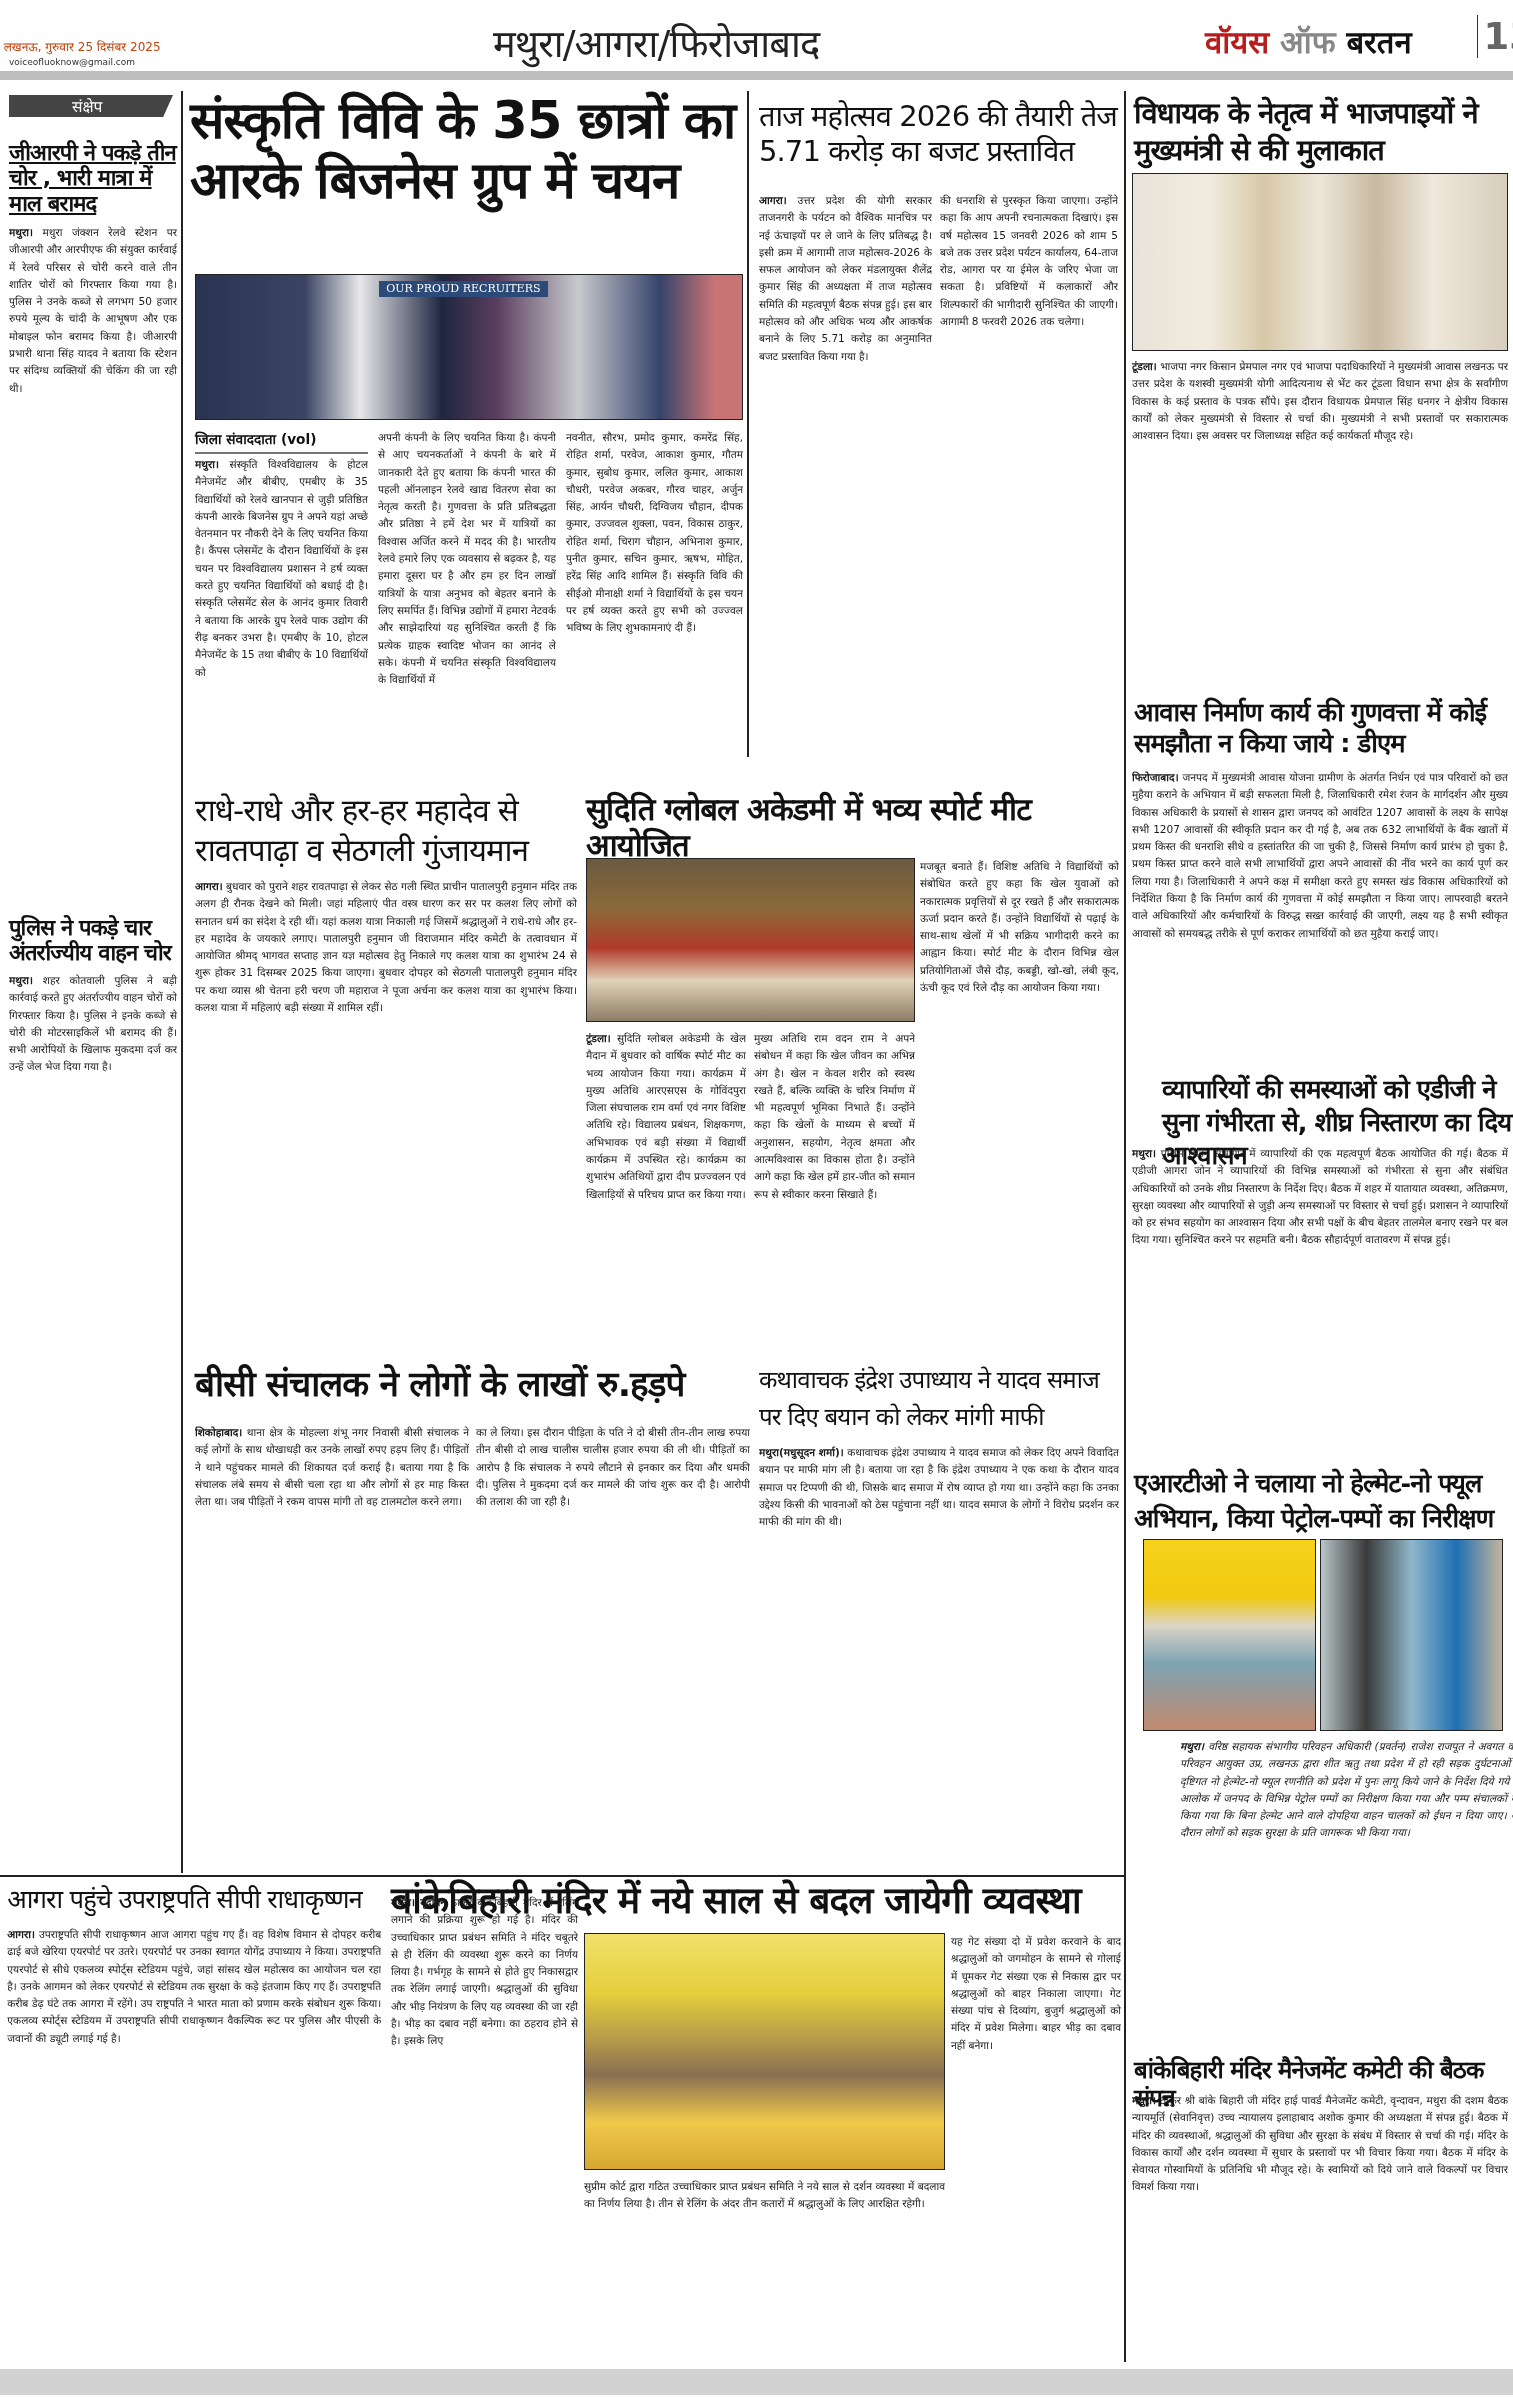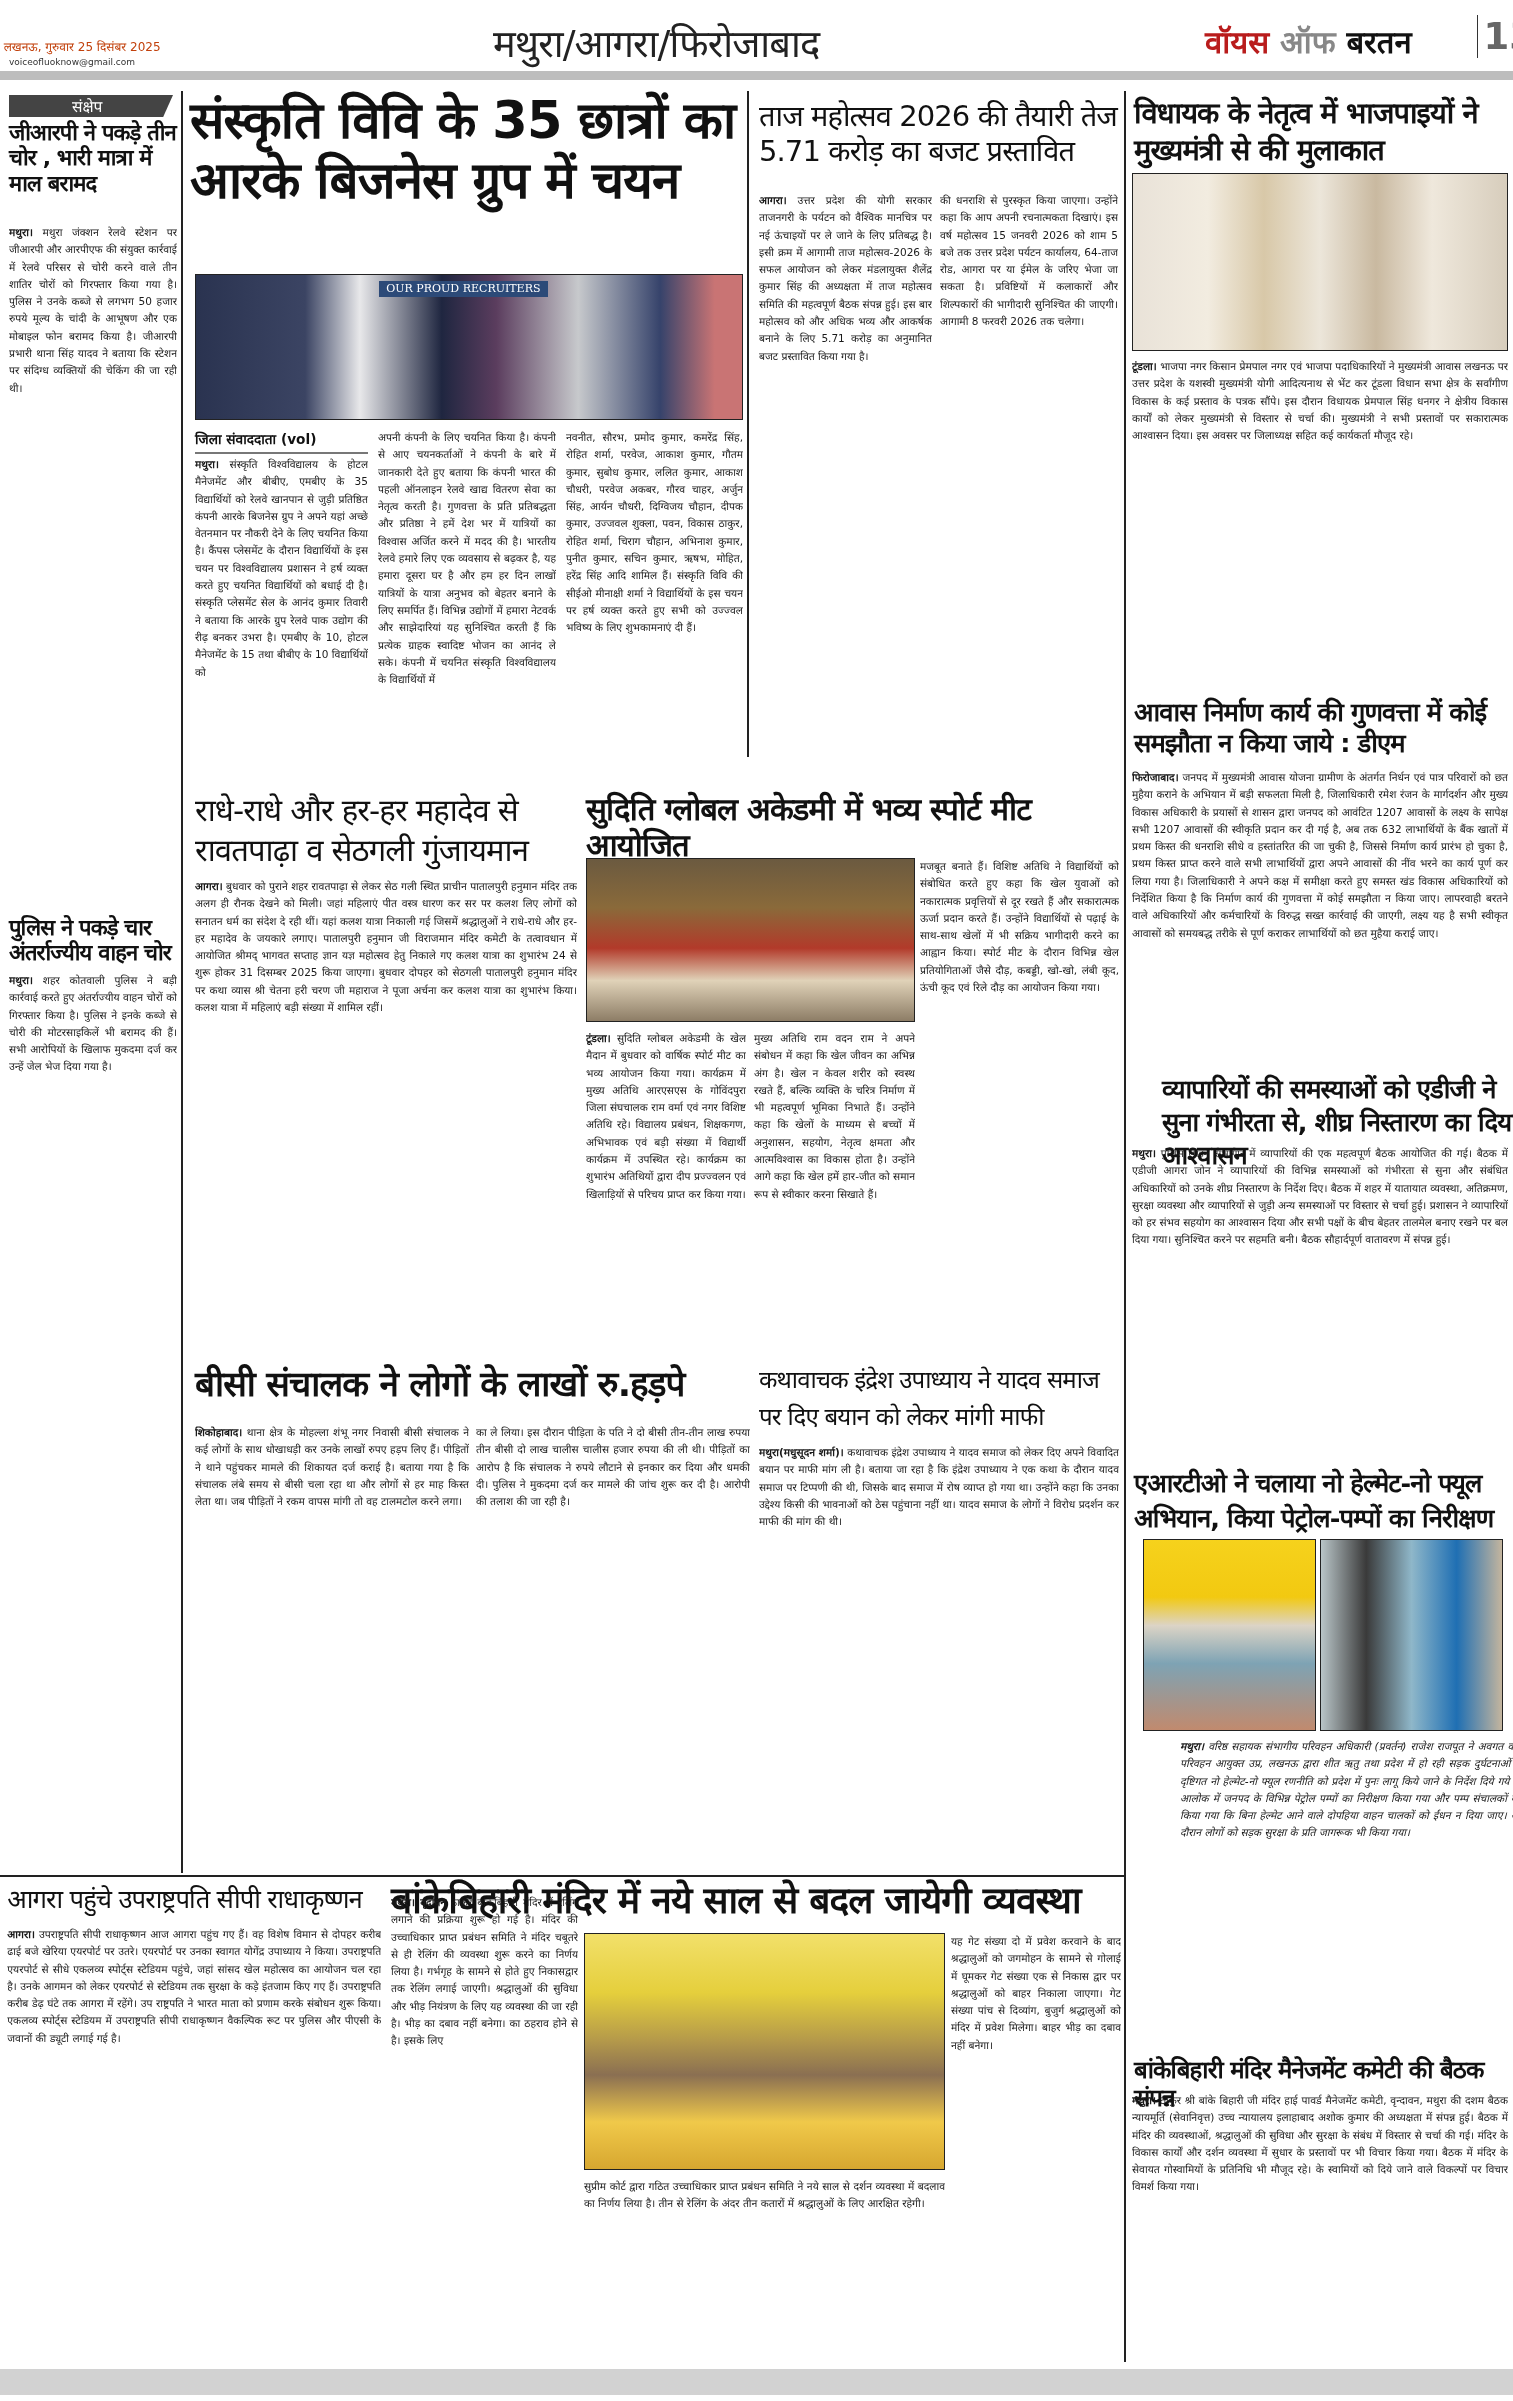--- a/index.html
+++ b/index.html
@@ -38,21 +38,21 @@
   </div>
   <div class="abs mh-page">13</div>
 </div>
 <div class="abs topbar"></div>
 
 <div class="abs vrule" style="left:181px;top:91px;height:1782px;"></div>
 <div class="abs vrule" style="left:1124px;top:91px;height:2271px;"></div>
 <div class="abs vrule" style="left:747px;top:91px;height:666px;"></div>
 
 <div class="abs sankshep">संक्षेप</div>
-<div class="abs head-xl" style="left:9px;top:120px;width:168px;font-size:22px;">जीआरपी ने पकड़े तीन चोर , भारी मात्रा में माल बरामद</div>
+<div class="abs head-xl" style="left:9px;top:140px;width:168px;font-size:22px;text-decoration:underline;">जीआरपी ने पकड़े तीन चोर , भारी मात्रा में माल बरामद</div>
 <div class="abs body-text" style="left:9px;top:224px;width:168px;height:685px;">
   <b>मथुरा।</b>
   <span>मथुरा जंक्शन रेलवे स्टेशन पर जीआरपी और आरपीएफ की संयुक्त कार्रवाई में रेलवे परिसर से चोरी करने वाले तीन शातिर चोरों को गिरफ्तार किया गया है। पुलिस ने उनके कब्जे से लगभग 50 हजार रुपये मूल्य के चांदी के आभूषण और एक मोबाइल फोन बरामद किया है। जीआरपी प्रभारी थाना सिंह यादव ने बताया कि स्टेशन पर संदिग्ध व्यक्तियों की चेकिंग की जा रही थी।</span>
 </div>
 <div class="abs head-xl" style="left:9px;top:915px;width:168px;font-size:22px;">पुलिस ने पकड़े चार अंतर्राज्यीय वाहन चोर</div>
 <div class="abs body-text" style="left:9px;top:972px;width:168px;height:904px;">
   <b>मथुरा।</b>
   <span>शहर कोतवाली पुलिस ने बड़ी कार्रवाई करते हुए अंतर्राज्यीय वाहन चोरों को गिरफ्तार किया है। पुलिस ने इनके कब्जे से चोरी की मोटरसाइकिलें भी बरामद की हैं। सभी आरोपियों के खिलाफ मुकदमा दर्ज कर उन्हें जेल भेज दिया गया है।</span>
 </div>
 

